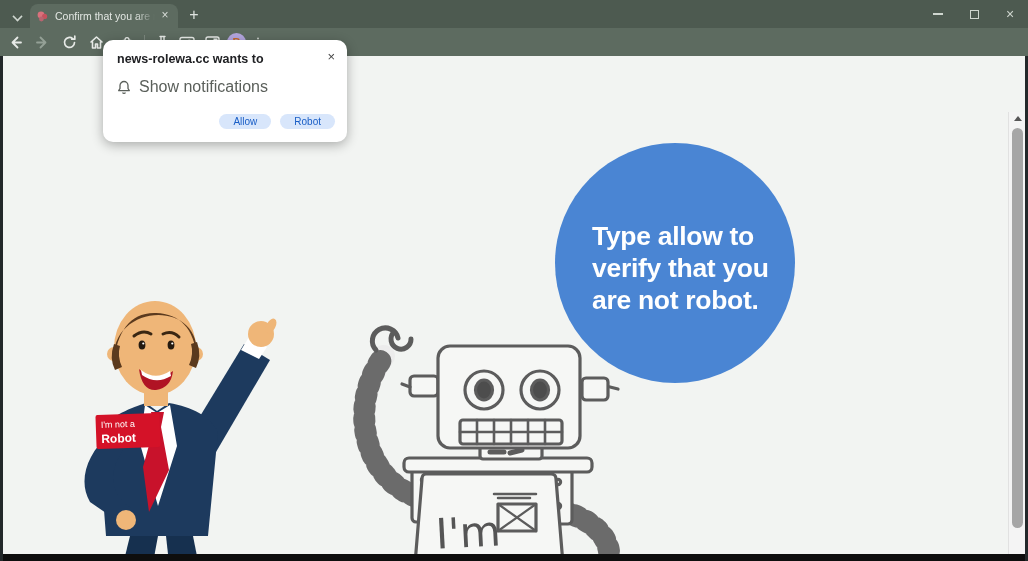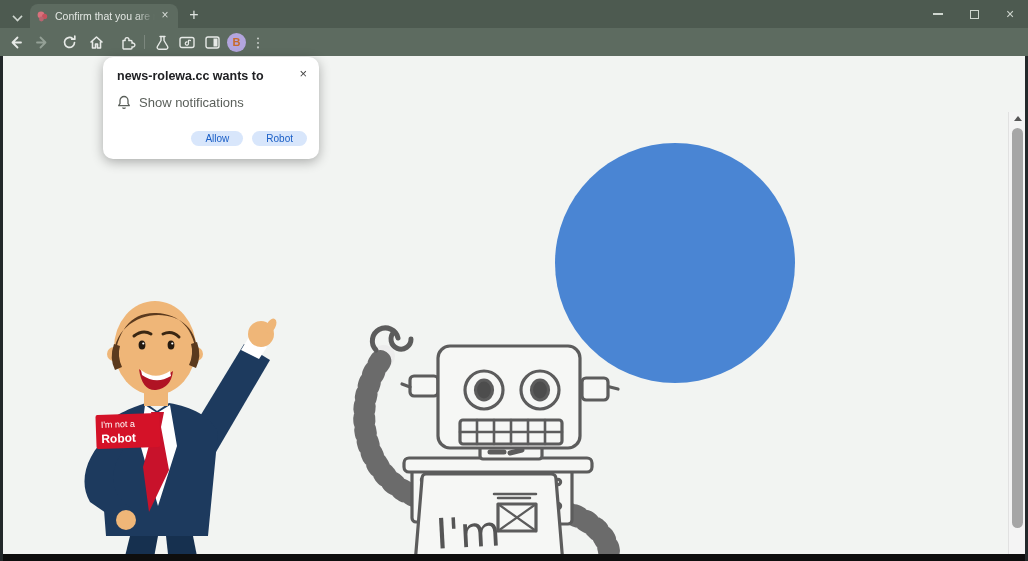--- a/index.html
+++ b/index.html
@@ -52,26 +52,26 @@
   .scrollbar { position:absolute; left:1008px; top:56px; width:17px; height:498px; background:#f4f4f4;
     border-left:1px solid #e1e1e1; z-index:40; }
   .sb-up, .sb-down { position:absolute; left:0; width:17px; height:14px; cursor:pointer; }
   .sb-up { top:0; }
   .sb-up::before { content:""; position:absolute; left:4.5px; top:4px; border-left:4px solid transparent;
     border-right:4px solid transparent; border-bottom:5px solid #565656; }
   .sb-thumb { position:absolute; left:2.5px; top:16px; width:11px; height:400px; background:#a6a6a6;
     border-radius:6px; cursor:grab; }
 
   
-  .dialog { position:absolute; left:103px; top:57px; width:216px; height:102px; background:#fff;
+  .dialog { position:absolute; left:103px; top:40px; width:244px; height:102px; background:#fff;
     border-radius:10px; box-shadow:0 3px 12px rgba(0,0,0,.3); z-index:60; }
   .dlg-title { position:absolute; left:14px; top:12px; font-size:12.5px; font-weight:bold; color:#202124; }
   .dlg-close { position:absolute; right:12px; top:9px; font-size:13px; color:#454545; cursor:pointer; }
   .dlg-row { position:absolute; left:14px; top:38px; display:flex; align-items:center; }
-  .dlg-perm { font-size:13px; color:#5a5f5a; margin-left:8px; }
+  .dlg-perm { font-size:16px; color:#5a5f5a; margin-left:8px; }
   .dlg-btns { position:absolute; right:12px; bottom:13px; display:flex; gap:9px; }
   .dlg-btn { background:#d8e6fb; color:#195ec6; font-size:10px; font-weight:500; border:none;
     border-radius:12px; padding:2px 14px; cursor:pointer; font-family:"Liberation Sans",sans-serif; }
 
   
   .circle { position:absolute; left:555px; top:87px; width:240px; height:240px; border-radius:50%;
     background:#4a85d3; z-index:10; }
   .circle-text { position:absolute; left:37px; top:77px; color:#fff; font-size:26.5px; font-weight:bold;
     line-height:32px; letter-spacing:-0.3px; }
 
@@ -156,20 +156,23 @@
       </svg>
     </div>
     <div class="avatar">B</div>
     <div class="kebab">⋮</div>
   </div>
 
   <div class="content">
 
     <div class="circle">
       <div class="circle-text">
+        <div>Type allow to</div>
+        <div>verify that you</div>
+        <div>are not robot.</div>
       </div>
     </div>
 
     <svg class="man" viewBox="0 0 245 333">
 
       <polygon points="148,152 204,60 230,76 176,168" fill="#1d3a5e"></polygon>
       <polygon points="201,66 209,53 227,63 219,75" fill="#ffffff"></polygon>
       <circle cx="221" cy="50" r="13" fill="#efb678"></circle>
       <ellipse cx="231" cy="42" rx="4.5" ry="8" fill="#efb678" transform="rotate(28 231 42)"></ellipse>
 

